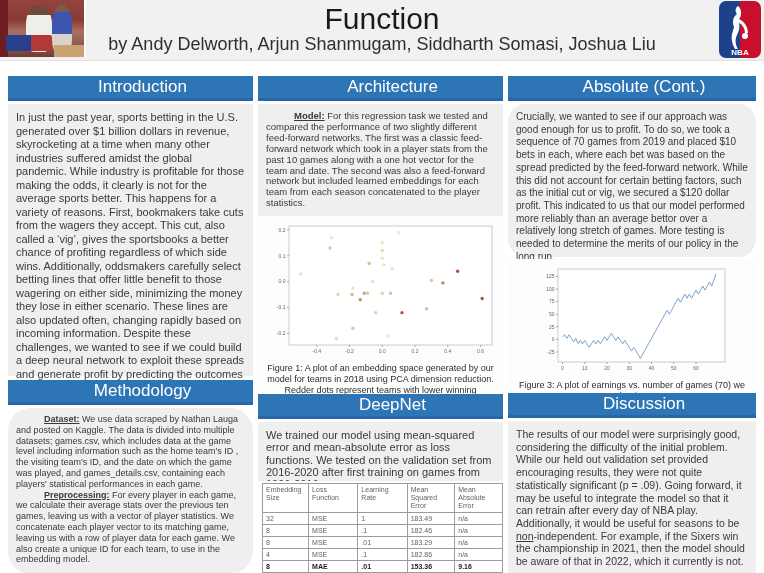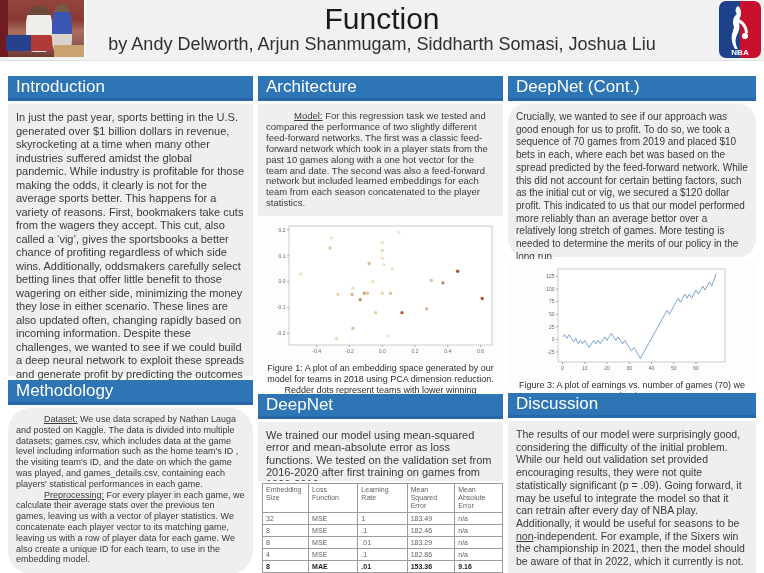--- a/index.html
+++ b/index.html
@@ -20,24 +20,24 @@
   .photo .floor{position:absolute;right:0;bottom:0;width:30px;height:12px;background:#caa271;}
   .photo .player-white{position:absolute;left:26px;top:6px;width:26px;height:46px;background:linear-gradient(180deg,#6b4a3c 0 20%,#f0eeea 20% 70%,#e8e4de 70% 100%);border-radius:40% 40% 30% 30%;}
   .photo .player-blue{position:absolute;left:52px;top:4px;width:20px;height:50px;background:linear-gradient(180deg,#7a5a48 0 15%,#3b55b0 15% 60%,#d8d4cc 60% 100%);border-radius:45% 45% 30% 30%;}
   
   .nba-logo{position:absolute;right:3px;top:1px;}
   
   .cols{display:flex;gap:5px;padding:15px 8px 0 8px;height:513px;box-sizing:border-box;}
   .col{flex:0 0 245px;display:flex;flex-direction:column;min-width:0;}
   .col.right{flex:0 0 248px;}
   .sec-bar{flex:0 0 25px;background:#2e75b6;border-bottom:3px solid #2766a8;box-sizing:border-box;
-    color:#ffffff;font-size:17px;line-height:21px;padding-left:8px;}
+    color:#ffffff;font-size:17px;line-height:21px;padding-left:24px;text-align:center;}
   .sec-box{background:#efefef;padding:7px 8px;box-sizing:border-box;margin-top:3px;}
   .mt4{margin-top:4px;}
-  .lbl{font-weight:normal;text-decoration:underline;padding-left:28px;}
+  .lbl{font-weight:bold;text-decoration:underline;padding-left:28px;}
   .und{text-decoration:underline;}
   
   .intro-box{font-size:11px;line-height:13.5px;height:272px;}
   .meth-box{font-size:9px;line-height:10.8px;flex:1;overflow:hidden;padding-top:6px;border-radius:23px;}
   .arch-box{font-size:9.5px;line-height:10.9px;height:112px;}
   .resmid-box{font-size:11px;line-height:12.3px;height:59px;}
   .rescont-box{font-size:10px;line-height:12.7px;height:153px;border-radius:18px;}
   .disc-box{font-size:10.5px;line-height:12.7px;flex:1;overflow:hidden;}
   
   .fig-area{background:#fdfdfd;margin-top:2px;text-align:center;}
@@ -224,21 +224,21 @@
               <td>9.16</td>
             </tr>
           </tbody>
         </table>
 
       </div>
     </div>
 
     <div class="col right">
       <div class="sec-bar">
-        <span>DeepNet (Cont.)</span>
+        <span>Absolute (Cont.)</span>
       </div>
       <div class="sec-box rescont-box">
         <span>Crucially, we wanted to see if our approach was good enough for us to profit. To do so, we took a sequence of 70 games from 2019 and placed $10 bets in each, where each bet was based on the spread predicted by the feed-forward network. While this did not account for certain betting factors, such as the initial cut or vig, we secured a $120 dollar profit. This indicated to us that our model performed more reliably than an average bettor over a relatively long stretch of games. More testing is needed to determine the merits of our policy in the long run.</span>
       </div>
       <div class="fig-area fig3-area">
         <svg width="200" height="112">
             <rect x="26" y="6" width="167" height="93" fill="#ffffff" stroke="#b5b5b5" stroke-width="0.7"></rect>
             <line x1="30.453333333333333" y1="99" x2="30.453333333333333" y2="101" stroke="#888" stroke-width="0.7"></line>
             <text x="30.453333333333333" y="107" text-anchor="middle" font-size="5" fill="#666" font-family="Liberation Sans, sans-serif">0</text>
             <line x1="52.72" y1="99" x2="52.72" y2="101" stroke="#888" stroke-width="0.7"></line>

